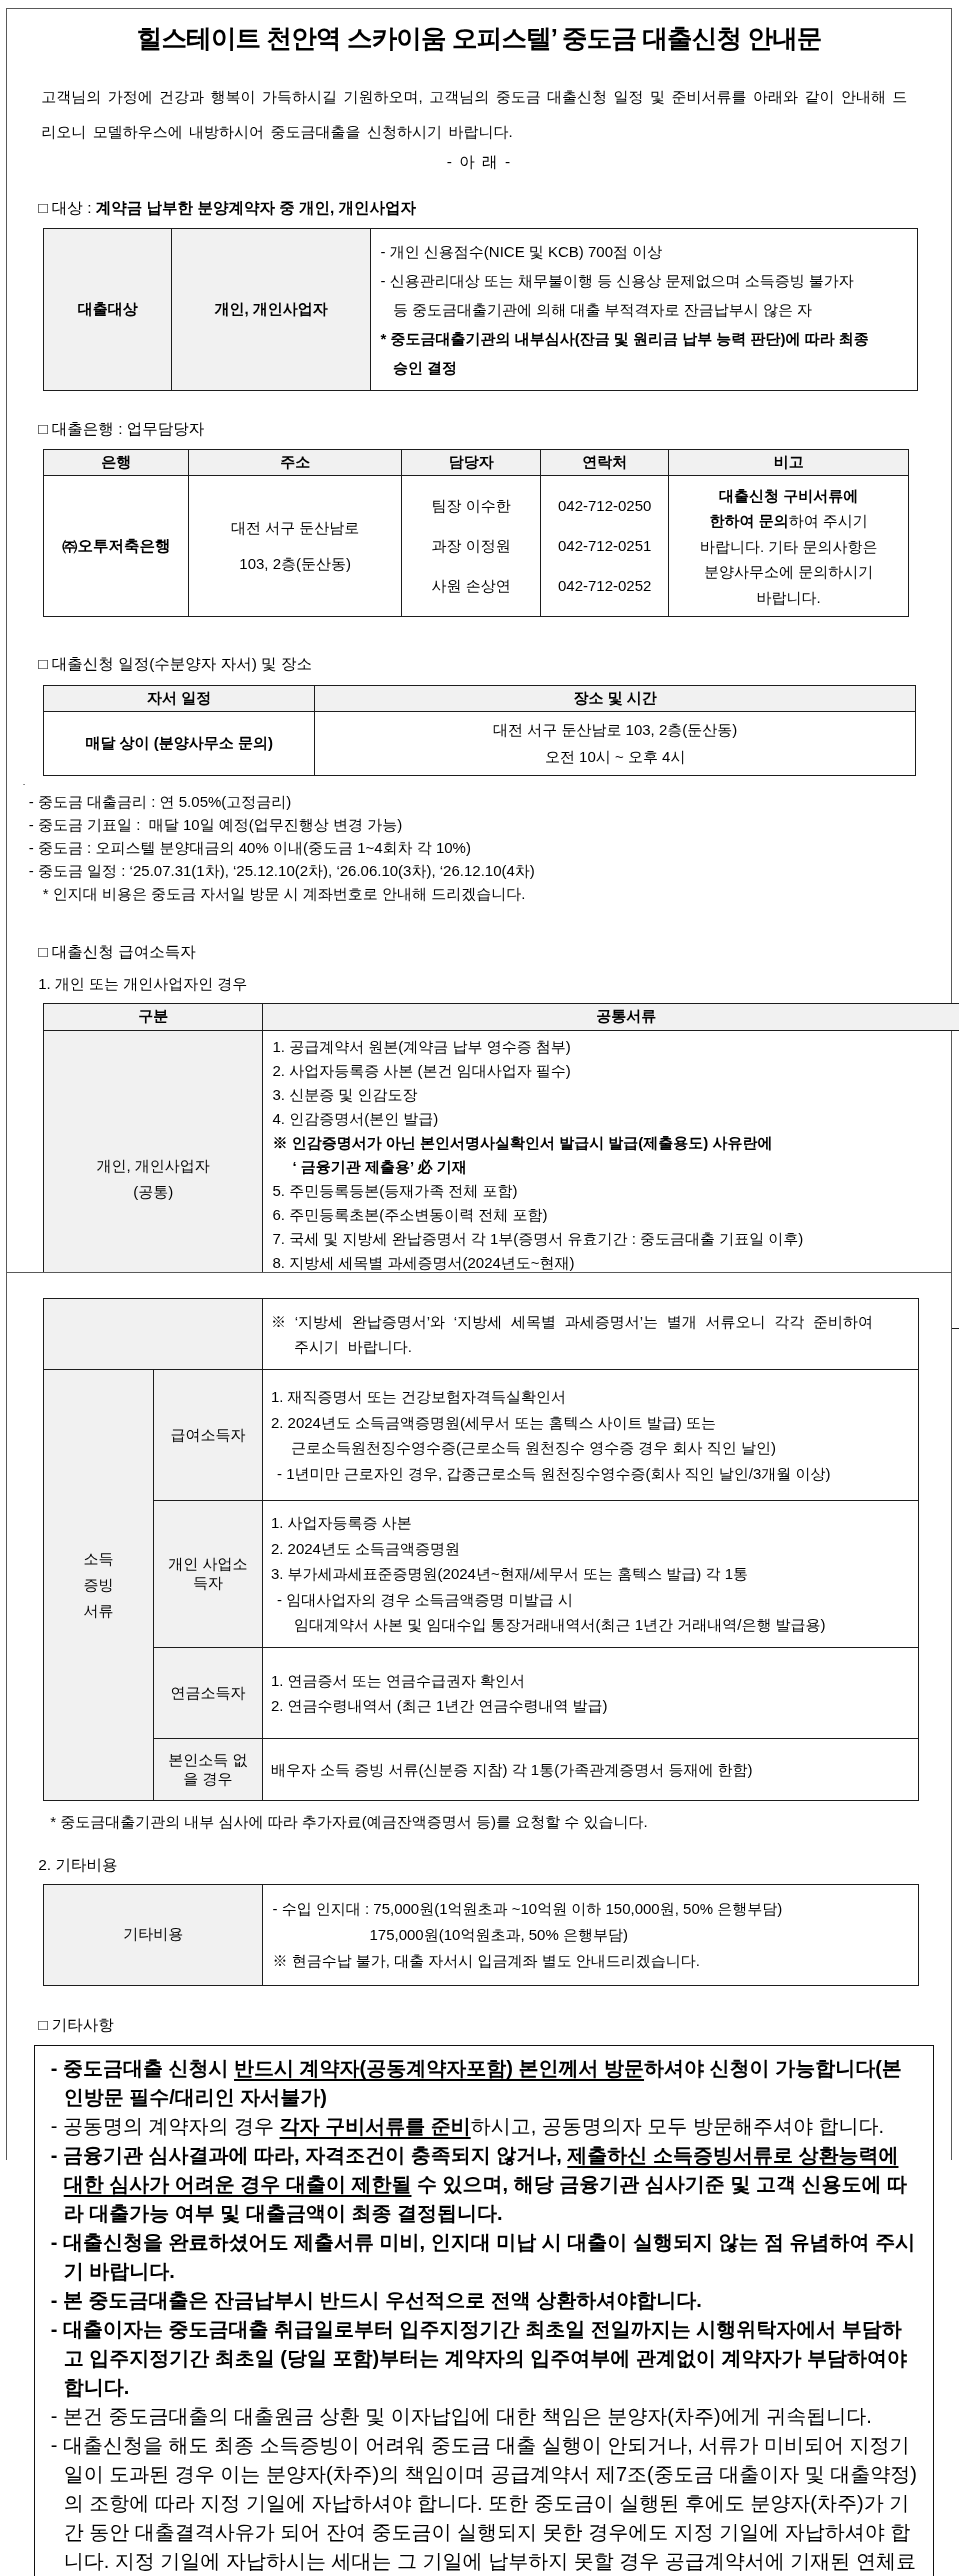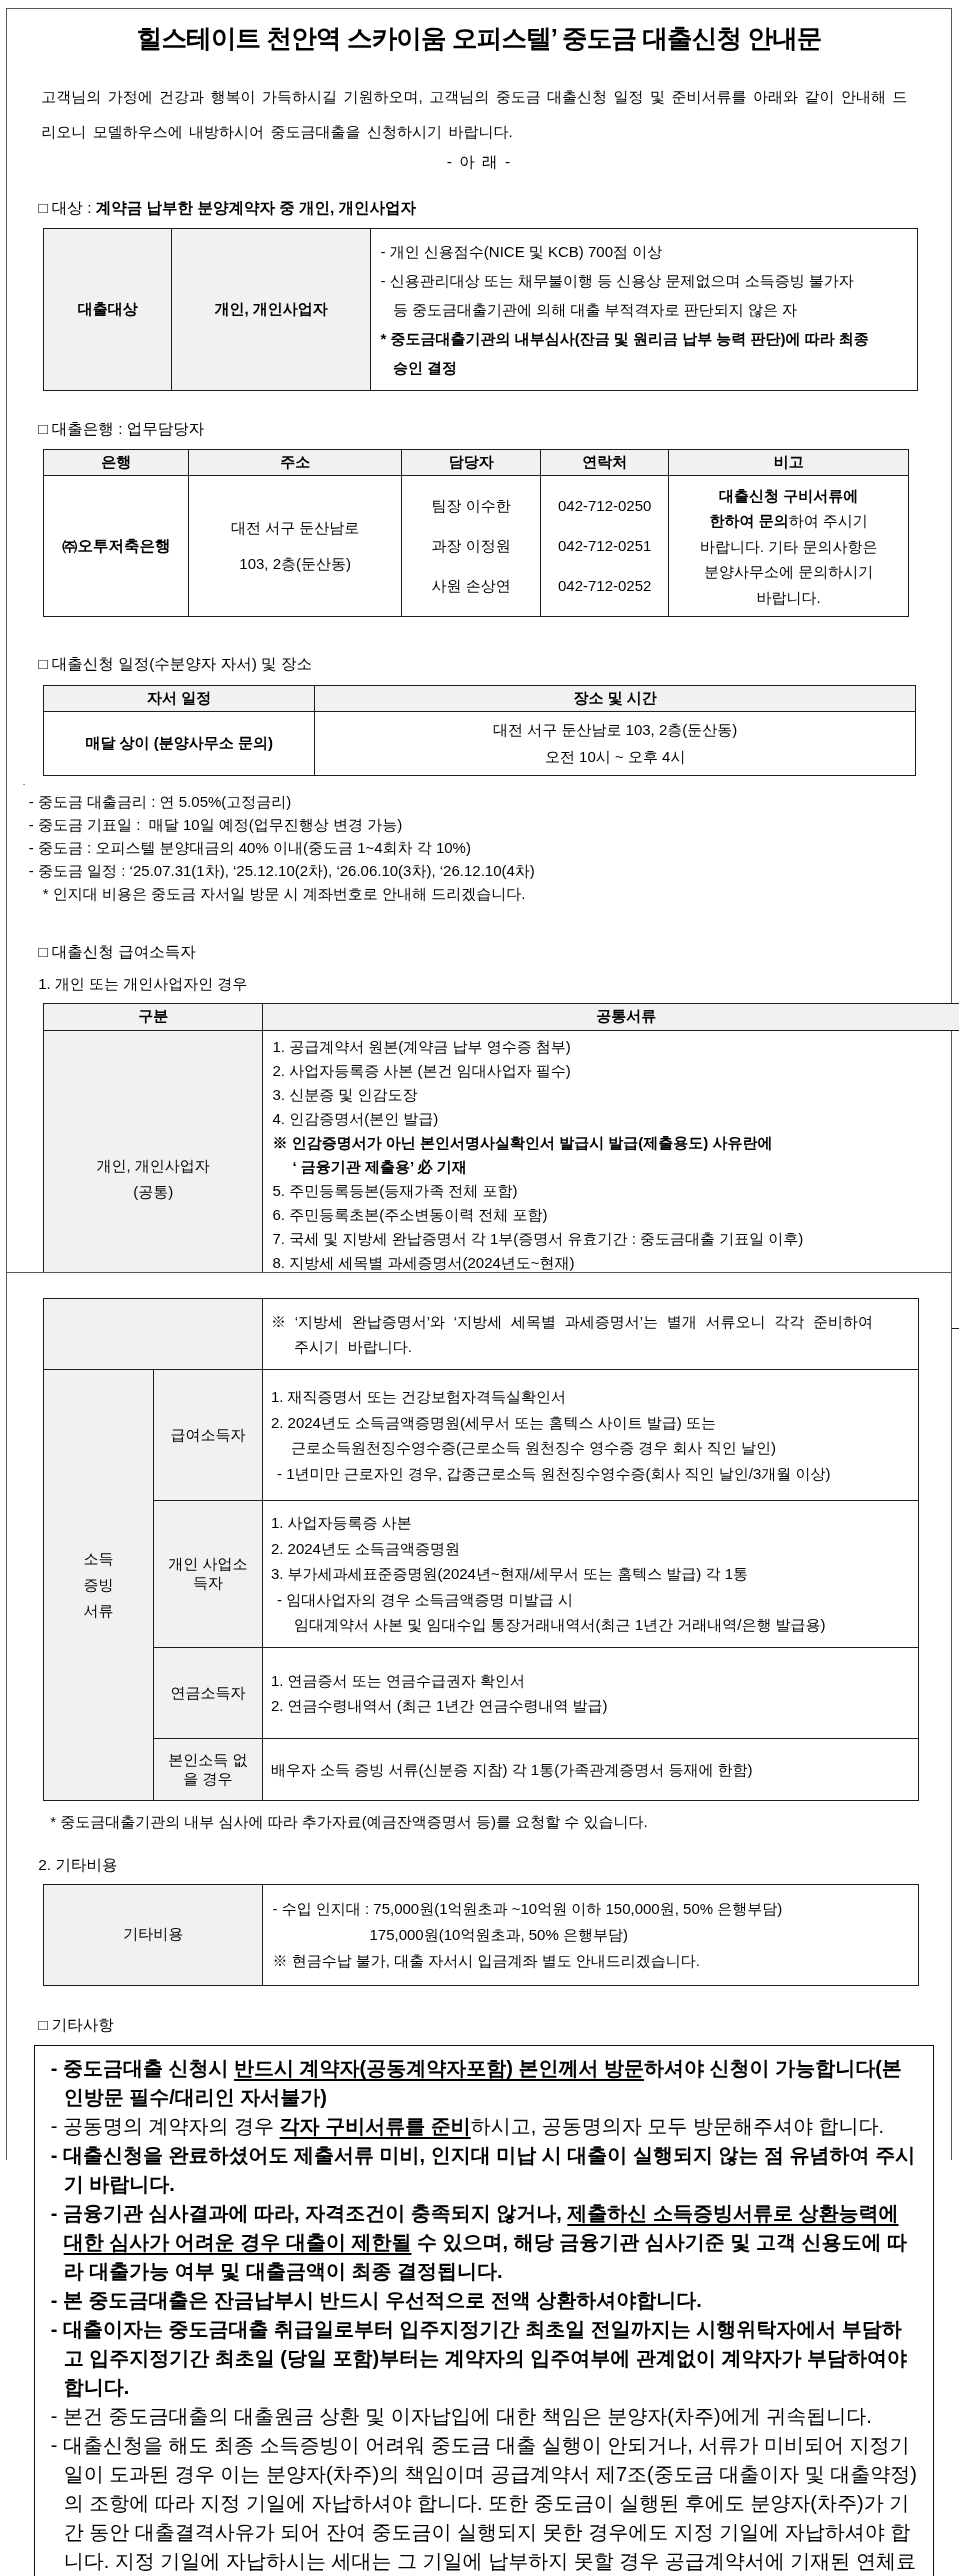--- a/index.html
+++ b/index.html
@@ -83,21 +83,21 @@
   <div class="sec"><span>□ 대상 : </span><span class="strong">계약금 납부한 분양계약자 중 개인, 개인사업자</span></div>
 
   <table id="t-target" style="width:875px;">
     <tbody>
         <tr>
       <td class="lab b" style="width:128px;">대출대상</td>
       <td class="lab b" style="width:199px;">개인, 개인사업자</td>
       <td class="content">
             <div class="ln">- 개인 신용점수(NICE 및 KCB) 700점 이상</div>
             <div class="ln">- 신용관리대상 또는 채무불이행 등 신용상 문제없으며 소득증빙 불가자</div>
-            <div class="ln" style="padding-left: 12.4px;">등 중도금대출기관에 의해 대출 부적격자로 판단되지 않은 자</div>
+            <div class="ln" style="padding-left: 12.4px;">등 중도금대출기관에 의해 대출 부적격자로 잔금납부시 않은 자</div>
             <div class="ln b">* 중도금대출기관의 내부심사(잔금 및 원리금 납부 능력 판단)에 따라 최종</div>
             <div class="ln b" style="padding-left: 12.4px;">승인 결정</div>
           </td>
     </tr>
   </tbody>
     </table>
 
   <div class="sec" style="margin-top:28px;">□ 대출은행 : 업무담당자</div>
 
   <table id="t-bank" style="width:866px;">
@@ -264,22 +264,22 @@
           </td>
     </tr>
   </tbody>
     </table>
 
   <div class="sec" style="margin-top:29px;">□ 기타사항</div>
 
   <div class="miscbox">
       <div class="ln b"><span class="">- 중도금대출 신청시 </span><span class="u">반드시 계약자(공동계약자포함) 본인께서 방문</span><span class="">하셔야 신청이 가능합니다(본인방문 필수/대리인 자서불가)</span></div>
       <div class="ln"><span class="">- 공동명의 계약자의 경우 </span><span class="b u">각자 구비서류를 준비</span><span class="">하시고, 공동명의자 모두 방문해주셔야 합니다.</span></div>
+      <div class="ln b"><span class="">- 금융기관 심사결과에 따라, 자격조건이 충족되지 않거나, </span><span class="u">제출하신 소득증빙서류로 상환능력에 대한 심사가 어려운 경우 대출이 제한될</span><span class=""> 수 있으며, 해당 금융기관 심사기준 및 고객 신용도에 따라 대출가능 여부 및 대출금액이 최종 결정됩니다.</span></div>
       <div class="ln b"><span class="">- 대출신청을 완료하셨어도 제출서류 미비, 인지대 미납 시 대출이 실행되지 않는 점 유념하여 주시기 바랍니다.</span></div>
-      <div class="ln b"><span class="">- 금융기관 심사결과에 따라, 자격조건이 충족되지 않거나, </span><span class="u">제출하신 소득증빙서류로 상환능력에 대한 심사가 어려운 경우 대출이 제한될</span><span class=""> 수 있으며, 해당 금융기관 심사기준 및 고객 신용도에 따라 대출가능 여부 및 대출금액이 최종 결정됩니다.</span></div>
       <div class="ln b"><span class="">- 본 중도금대출은 잔금납부시 반드시 우선적으로 전액 상환하셔야합니다.</span></div>
       <div class="ln b"><span class="">- 대출이자는 중도금대출 취급일로부터 입주지정기간 최초일 전일까지는 시행위탁자에서 부담하고 입주지정기간 최초일 (당일 포함)부터는 계약자의 입주여부에 관계없이 계약자가 부담하여야 합니다.</span></div>
       <div class="ln"><span class="">- 본건 중도금대출의 대출원금 상환 및 이자납입에 대한 책임은 분양자(차주)에게 귀속됩니다.</span></div>
       <div class="ln"><span class="">- 대출신청을 해도 최종 소득증빙이 어려워 중도금 대출 실행이 안되거나, 서류가 미비되어 지정기일이 도과된 경우 이는 분양자(차주)의 책임이며 공급계약서 제7조(중도금 대출이자 및 대출약정)의 조항에 따라 지정 기일에 자납하셔야 합니다. 또한 중도금이 실행된 후에도 분양자(차주)가 기간 동안 대출결격사유가 되어 잔여 중도금이 실행되지 못한 경우에도 지정 기일에 자납하셔야 합니다. 지정 기일에 자납하시는 세대는 그 기일에 납부하지 못할 경우 공급계약서에 기재된 연체료에 따라 산정하여 부과됨을 알려드립니다.</span></div>
     </div>
 
 </div>
 
 
 </body></html>

